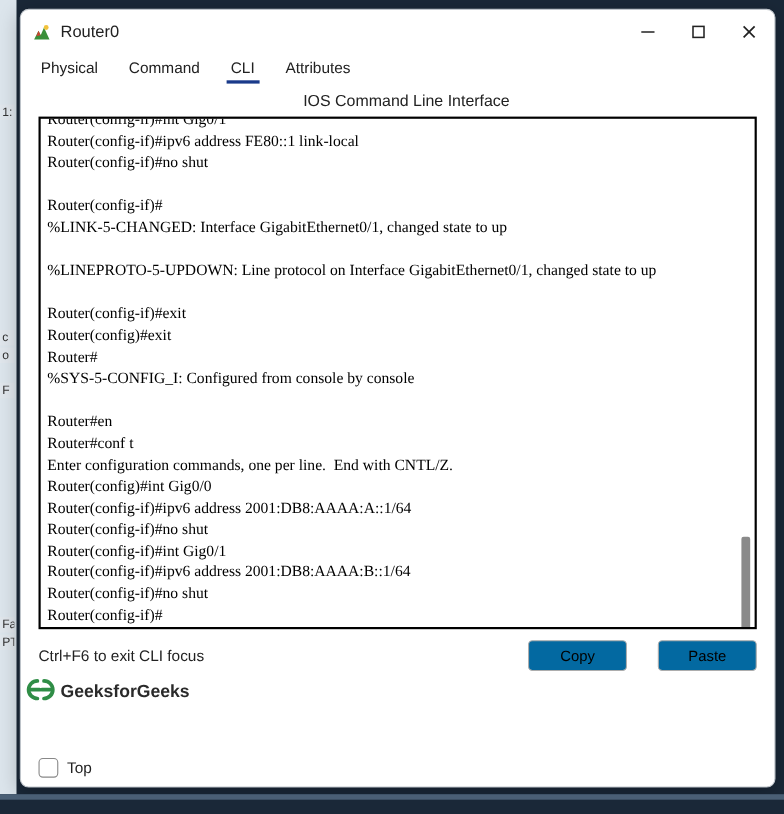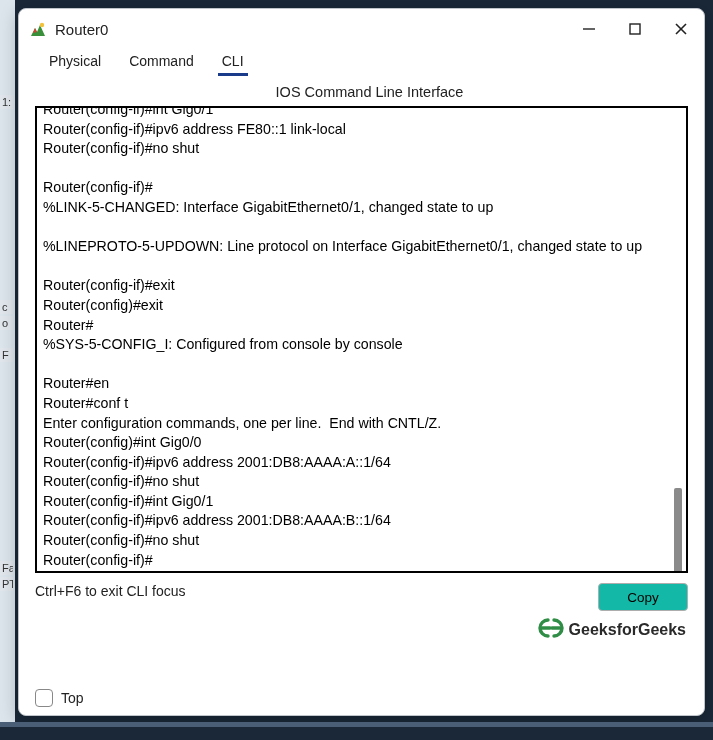--- a/index.html
+++ b/index.html
@@ -60,21 +60,21 @@
   .titlebar-spacer { flex: 1; }
   .win-btn {
     width: 46px; height: 40px;
     display: flex; align-items: center; justify-content: center;
     color: #222;
     font-size: 14px;
   }
   .win-btn svg { display:block; }
   .tabs {
     display: flex;
-    padding: 0 16px;
+    padding: 0 4px;
     border-bottom: 1px solid transparent;
     gap: 0;
     height: 28px;
     align-items: center;
   }
   .tab {
     padding: 4px 14px 6px 14px;
     font-size: 14px;
     color: #222;
     position: relative;
@@ -94,21 +94,21 @@
   }
   .terminal-wrap {
     margin: 0 16px 0 16px;
     border: 2px solid #000;
     height: 506px;
     position: relative;
     background: #fff;
     overflow: hidden;
   }
   .terminal {
-    font-family: Liberation Sans, sans-serif;
+    font-family: Liberation Serif, serif;
     font-size: 14.2px;
     line-height: 1.38;
     white-space: pre-wrap;
     word-wrap: break-word;
     padding: 0 10px 2px 6px;
     color: #000;
     margin-top: -8px;
   }
   .scrollbar-track {
     position: absolute;
@@ -122,42 +122,42 @@
     position: absolute;
     right: 2px;
     width: 8px;
     top: 378px;
     height: 86px;
     background: #8a8a8a;
     border-radius: 2px;
   }
   .bottombar {
     display: flex;
+    align-items: center;
     padding: 10px 16px 0 16px;
     gap: 28px;
   }
   .hint {
     font-size: 14px;
     color: #222;
     flex: 1;
   }
   .btn {
     min-width: 90px;
     height: 28px;
     border: 1px solid #adadad;
     border-radius: 4px;
-    background: #14b8a6;
+    background: #0369a1;
     font-size: 13.5px;
     display: flex; align-items: center; justify-content: center;
     padding: 0 20px;
   }
   .brand {
     display: flex;
     align-items: center;
-    justify-content: flex-end;
     padding: 6px 18px 0 0;
     gap: 0;
   }
   .brand-text {
     font-size: 16px;
     font-weight: 600;
     color: #2a2a2a;
   }
   .footer {
     display: flex;
@@ -220,20 +220,21 @@
         <line x1="2" y1="2" x2="12" y2="12" stroke="#222" stroke-width="1.6"></line>
         <line x1="12" y1="2" x2="2" y2="12" stroke="#222" stroke-width="1.6"></line>
       </svg>
     </div>
   </div>
 
   <div class="tabs">
     <div class="tab">Physical</div>
     <div class="tab">Command</div>
     <div class="tab active">CLI</div>
+    <div class="tab">Attributes</div>
   </div>
 
   <div class="subtitle">IOS Command Line Interface</div>
 
   <div class="terminal-wrap">
     <div class="terminal" id="terminal">Router(config-if)#int Gig0/1
 Router(config-if)#ipv6 address FE80::1 link-local
 Router(config-if)#no shut
 
 Router(config-if)#
@@ -257,20 +258,21 @@
 Router(config-if)#no shut
 Router(config-if)#</div>
     <div class="scrollbar-track">
       <div class="scrollbar-thumb"></div>
     </div>
   </div>
 
   <div class="bottombar">
     <span class="hint">Ctrl+F6 to exit CLI focus</span>
     <div class="btn">Copy</div>
+    <div class="btn">Paste</div>
   </div>
 
   <div class="brand">
     <span>
       <svg width="36" height="22" viewBox="0 0 36 22">
         <path d="M15 3 A8 8 0 1 0 15 19" fill="none" stroke="#2f8d46" stroke-width="3.4" stroke-linecap="round"></path>
         <line x1="9" y1="11" x2="17" y2="11" stroke="#2f8d46" stroke-width="3.4" stroke-linecap="round"></line>
         <path d="M21 3 A8 8 0 1 1 21 19" fill="none" stroke="#2f8d46" stroke-width="3.4" stroke-linecap="round"></path>
         <line x1="19" y1="11" x2="27" y2="11" stroke="#2f8d46" stroke-width="3.4" stroke-linecap="round"></line>
       </svg>

